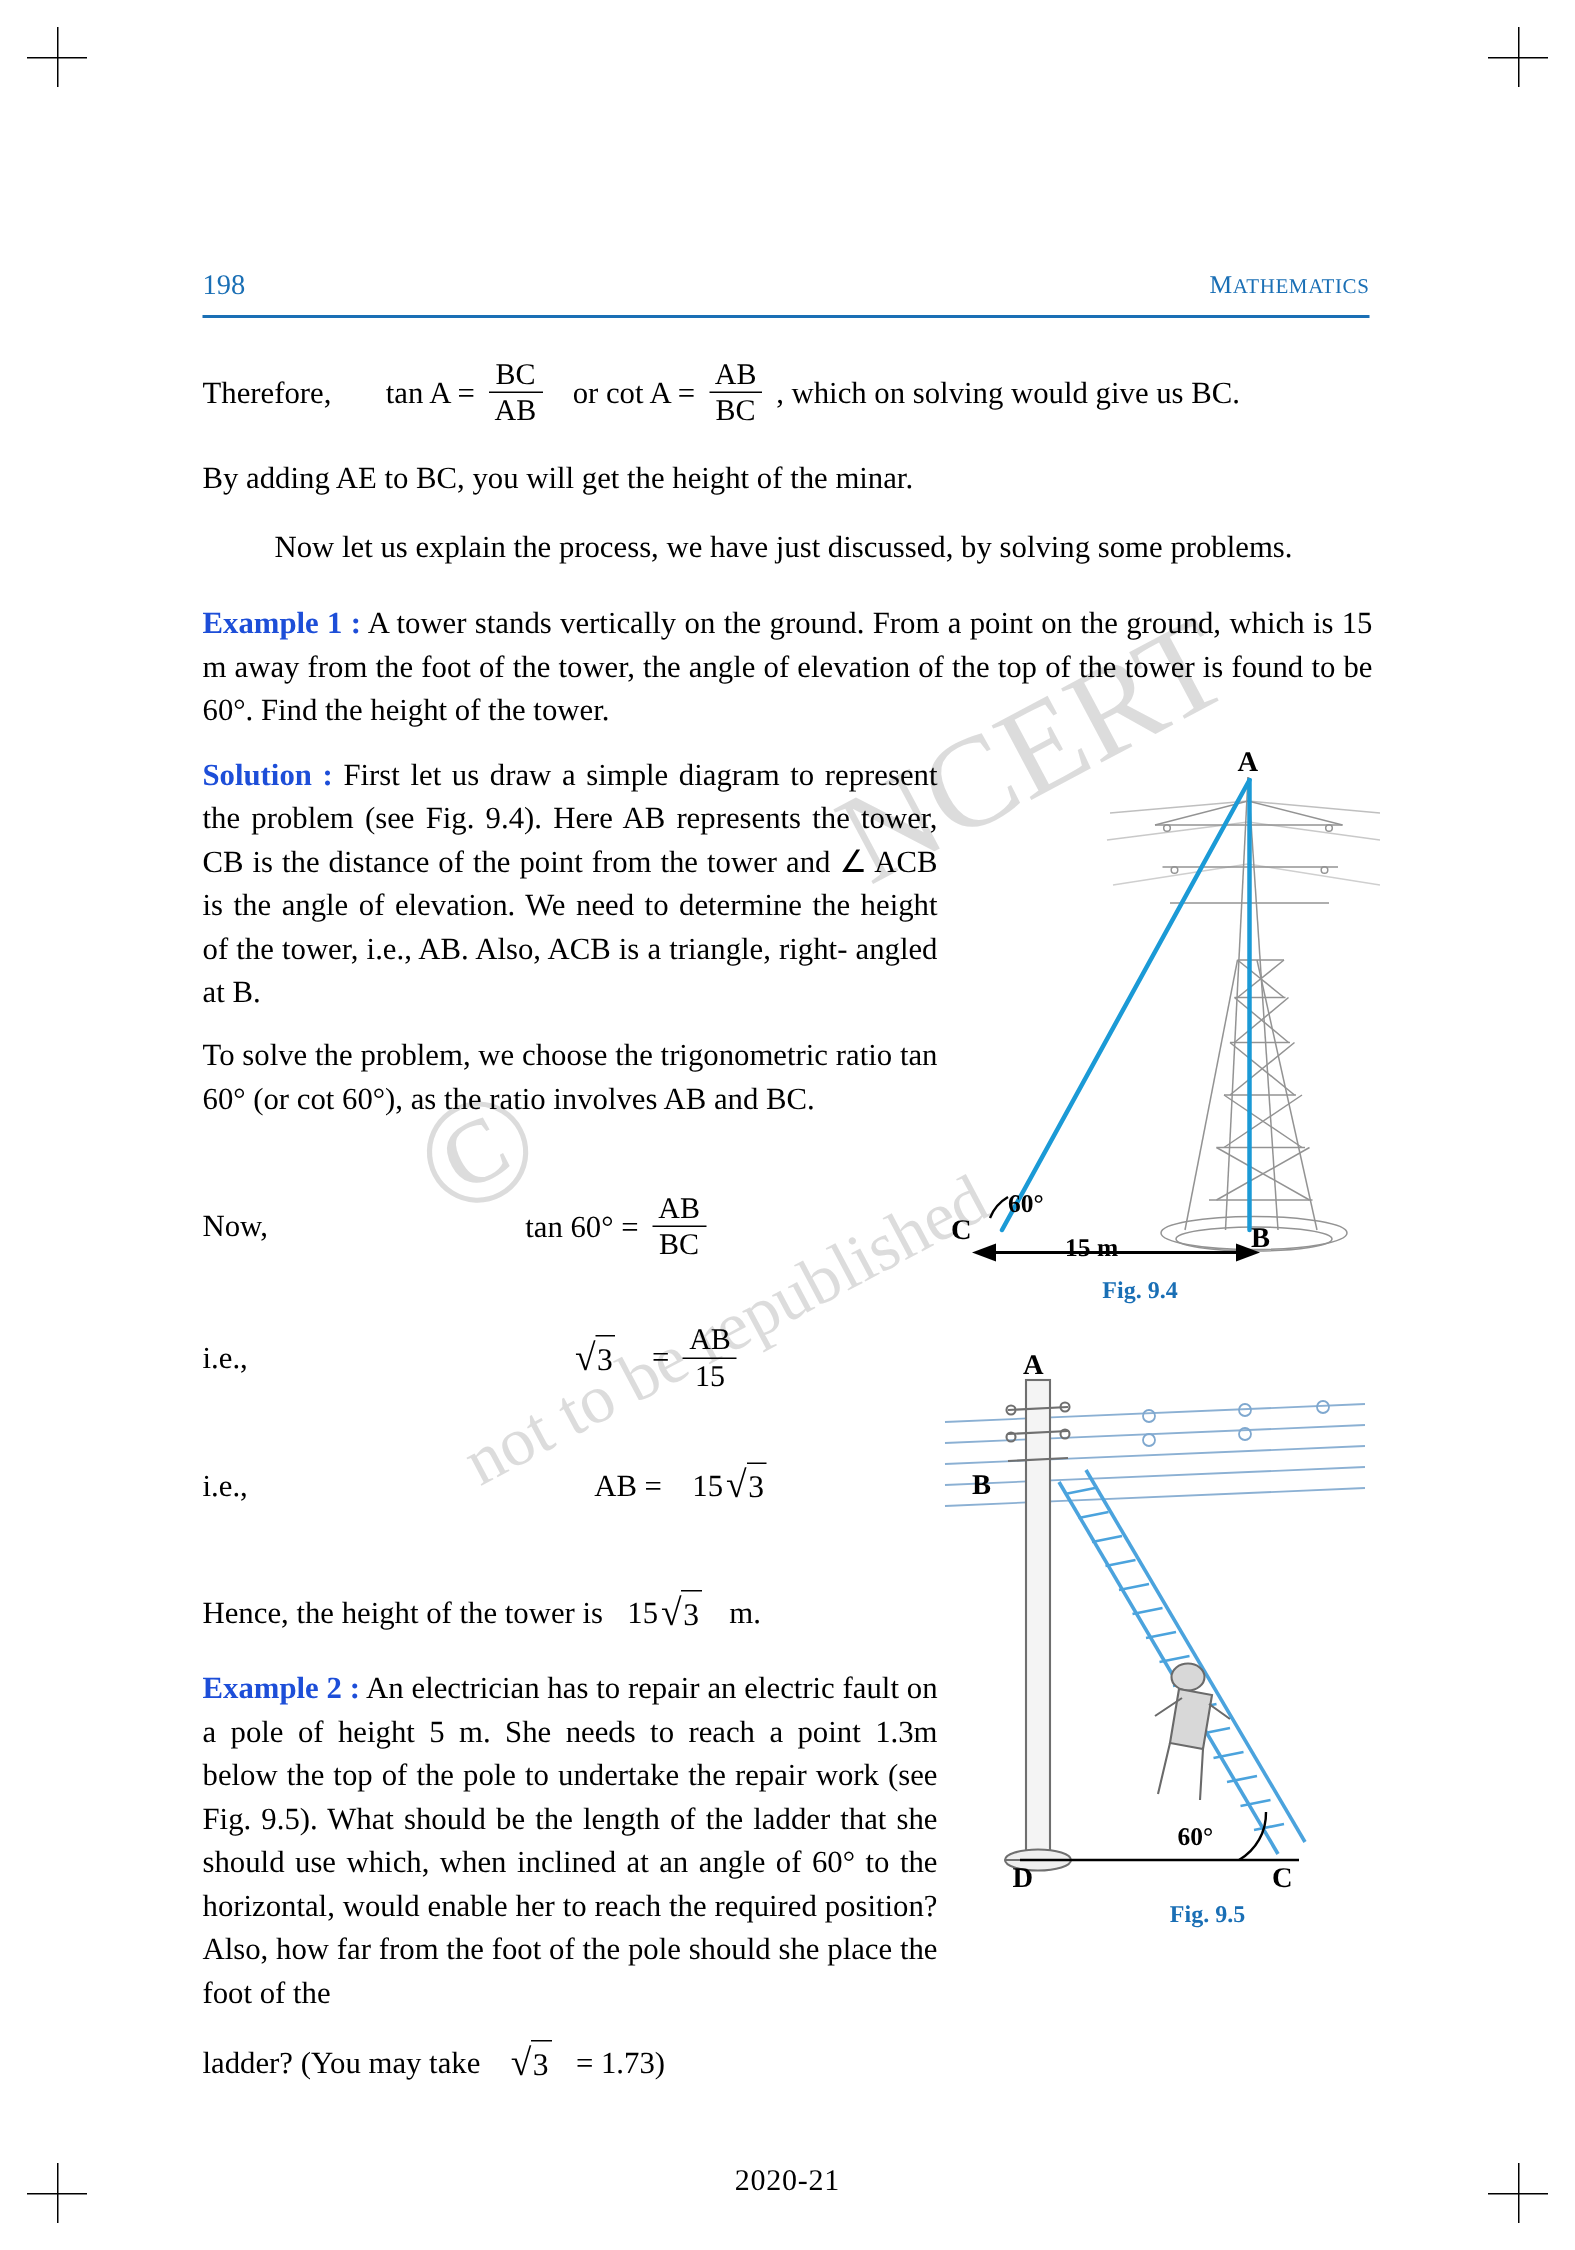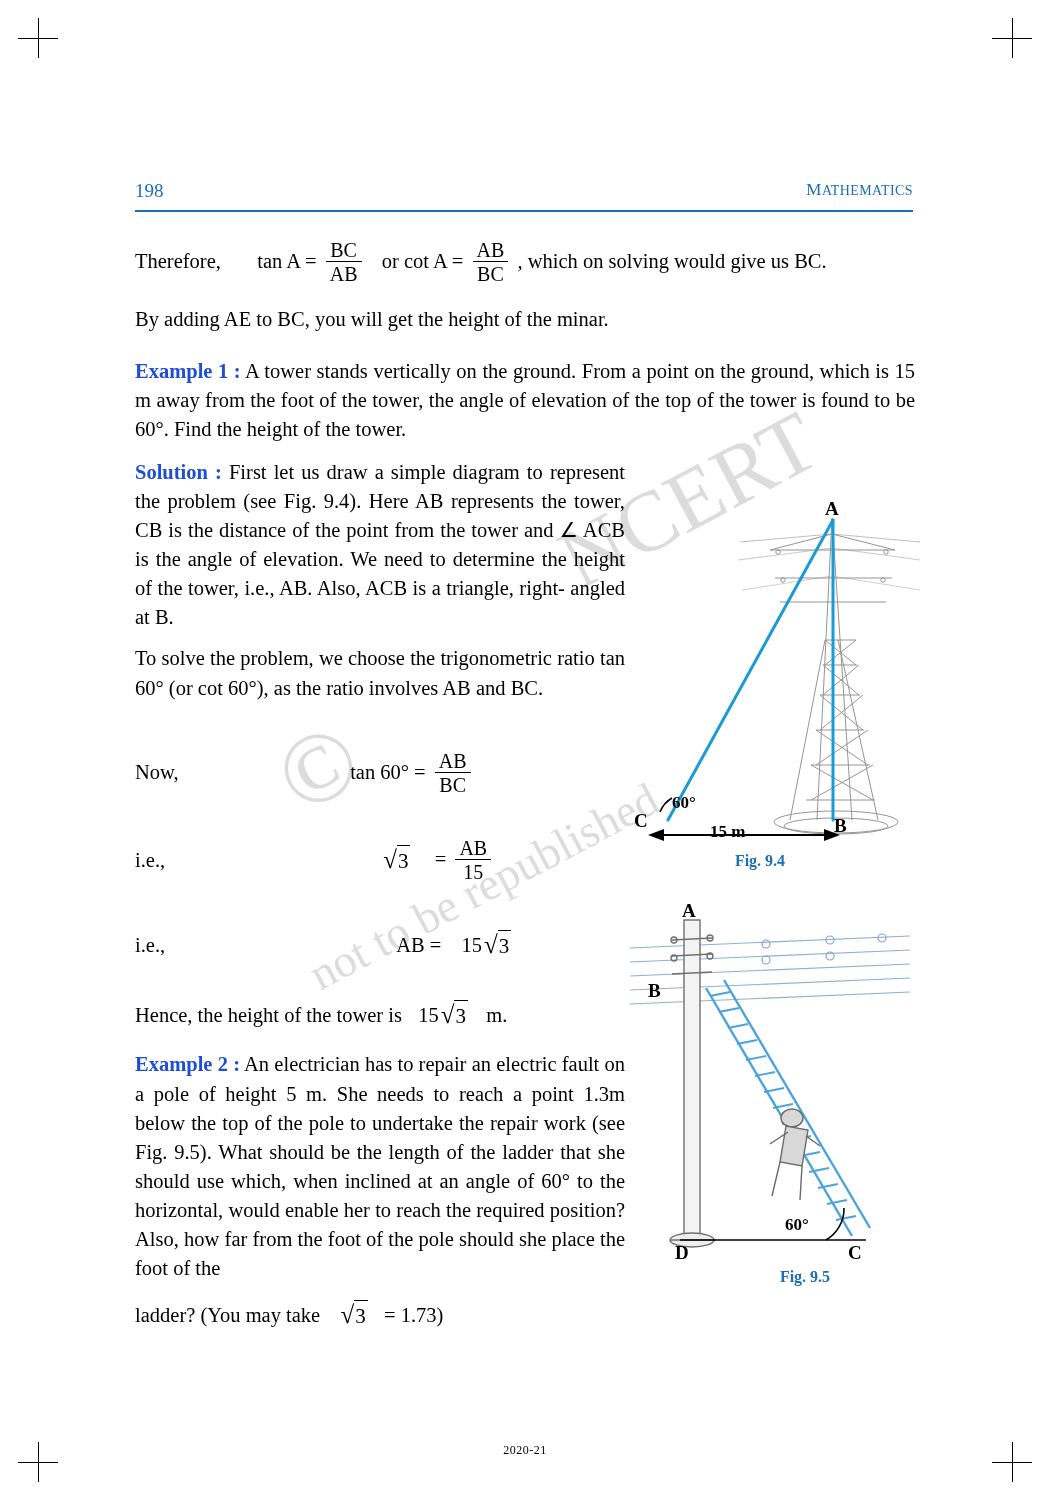--- a/index.html
+++ b/index.html
@@ -182,21 +182,21 @@
     text-align: center;
     font-family: "Liberation Serif", serif;
   }
 
   .footer {
     position: absolute;
     left: 0;
     top: 1443px;
     width: 1050px;
     text-align: center;
-    font-size: 12px;
+    font-size: 20px;
     letter-spacing: 0.5px;
   }
 </style>
 </head>
 <body>
 
 <div class="page">
 
   <div class="crop" style="left:18px;top:18px;width:40px;height:40px;">
     <div class="h" style="left:0;top:20px;width:40px;"></div>
@@ -241,20 +241,21 @@
       <span>or  cot A =</span>
       <span class="frac">
         <span class="num">AB</span>
         <span class="den">BC</span>
       </span>
       <span>,  which on solving would give us BC.</span>
     </div>
 
     <p class="para" style="margin-top:18px;">By adding AE to BC, you will get the height of the minar.</p>
 
+    <p class="para indent" style="margin-top:16px;">Now let us explain the process, we have just discussed, by solving some problems.</p>
 
     <p class="para" style="margin-top:22px;">
       <span class="label-blue">Example 1 :</span>
       <span>A tower stands vertically on the ground. From a point on the ground, which is 15 m away from the foot of the tower, the angle of elevation of the top of the tower is found to be 60°. Find the height of the tower.</span>
     </p>
 
     <p class="para col-left" style="margin-top:14px;">
       <span class="label-blue">Solution :</span>
       <span>First let us draw a simple diagram to represent the problem (see Fig. 9.4). Here AB represents the tower, CB is the distance of the point from the tower and ∠ ACB is the angle of elevation. We need to determine the height of the tower, i.e., AB. Also, ACB is a triangle, right- angled at B.</span>
     </p>
@@ -283,21 +284,21 @@
     </div>
 
     <div class="line-row" style="margin-top:40px;">
       <span class="tab1">i.e.,</span>
       <span style="display:inline-block;width:42px;"></span>
       <span>AB =</span>
       <span style="display:inline-block;width:10px;"></span>
       <span>15</span><span class="sqrt"><span class="radical">√</span><span class="rad-body">3</span></span>
     </div>
 
-    <div class="line-row" style="margin-top:32px;">
+    <div class="line-row" style="margin-top:48px;">
       <span>Hence, the height of the tower is</span>
       <span style="display:inline-block;width:6px;"></span>
       <span>15</span><span class="sqrt"><span class="radical">√</span><span class="rad-body">3</span></span>
       <span style="display:inline-block;width:8px;"></span>
       <span>m.</span>
     </div>
 
     <p class="para col-left" style="margin-top:18px;">
       <span class="label-blue">Example 2 :</span>
       <span>An electrician has to repair an electric fault on a pole of height 5 m. She needs to reach a point 1.3m below the top of the pole to undertake the repair work (see Fig. 9.5). What should be the length of the ladder that she should use which, when inclined at an angle of 60° to the horizontal, would enable her to reach the required position? Also, how far from the foot of the pole should she place the foot of the</span>

